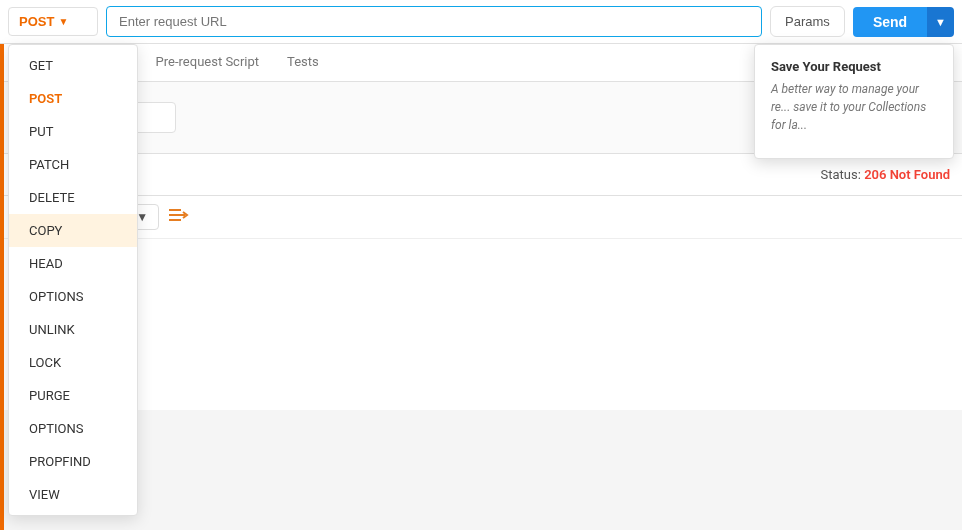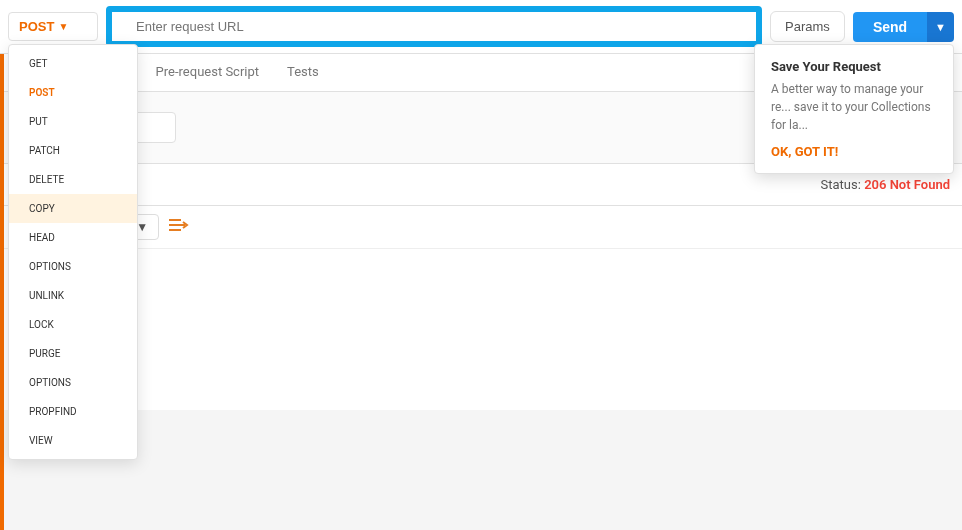--- a/index.html
+++ b/index.html
@@ -40,23 +40,23 @@
       min-width: 90px;
     }
 
     .method-button .chevron {
       color: #f06a00;
       font-size: 10px;
     }
 
     .url-input {
       flex: 1;
-      border: 6px solid #0ea5e9;
-      border-radius: 4px;
-      padding: 7px 24px;
+      border: 1px solid #0ea5e9;
+      border-radius: 4px;
+      padding: 7px 12px;
       font-size: 13px;
       color: #999;
       outline: none;
     }
 
     .params-button {
       background: #fff;
       border: 1px solid #e0e0e0;
       border-radius: 6px;
       padding: 7px 14px;
@@ -235,21 +235,21 @@
       border-radius: 4px;
       box-shadow: 0 4px 16px rgba(0,0,0,0.12);
       z-index: 100;
       min-width: 130px;
       padding: 4px 0;
     }
 
     .dropdown-item {
       padding: 9px 20px;
       cursor: pointer;
-      font-size: 10px;
+      font-size: 13px;
       color: #333;
       display: flex;
       align-items: flex-start;
     }
 
     .dropdown-item.selected {
       color: #f06a00;
       font-weight: 600;
     }
 
@@ -276,20 +276,21 @@
       font-size: 13px;
       color: #333;
       margin-bottom: 6px;
     }
 
     .save-popup-body {
       font-size: 12px;
       color: #777;
       line-height: 1.5;
       margin-bottom: 10px;
+      font-style: italic;
     }
 
     .save-popup-ok {
       color: #f06a00;
       font-weight: 700;
       font-size: 13px;
       cursor: pointer;
     }
   </style>
 </head>
@@ -420,16 +421,15 @@
     <div class="dropdown-item">
       <span>VIEW</span>
     </div>
   </div>
 
   <div class="save-popup">
     <div class="save-popup-title">Save Your Request</div>
     <div class="save-popup-body">
       A better way to manage your re... save it to your Collections for la...
     </div>
-    <div class="save-popup-ok">OK, GOT IT!</div>
   </div>
 
 </div>
 
 </body></html>

